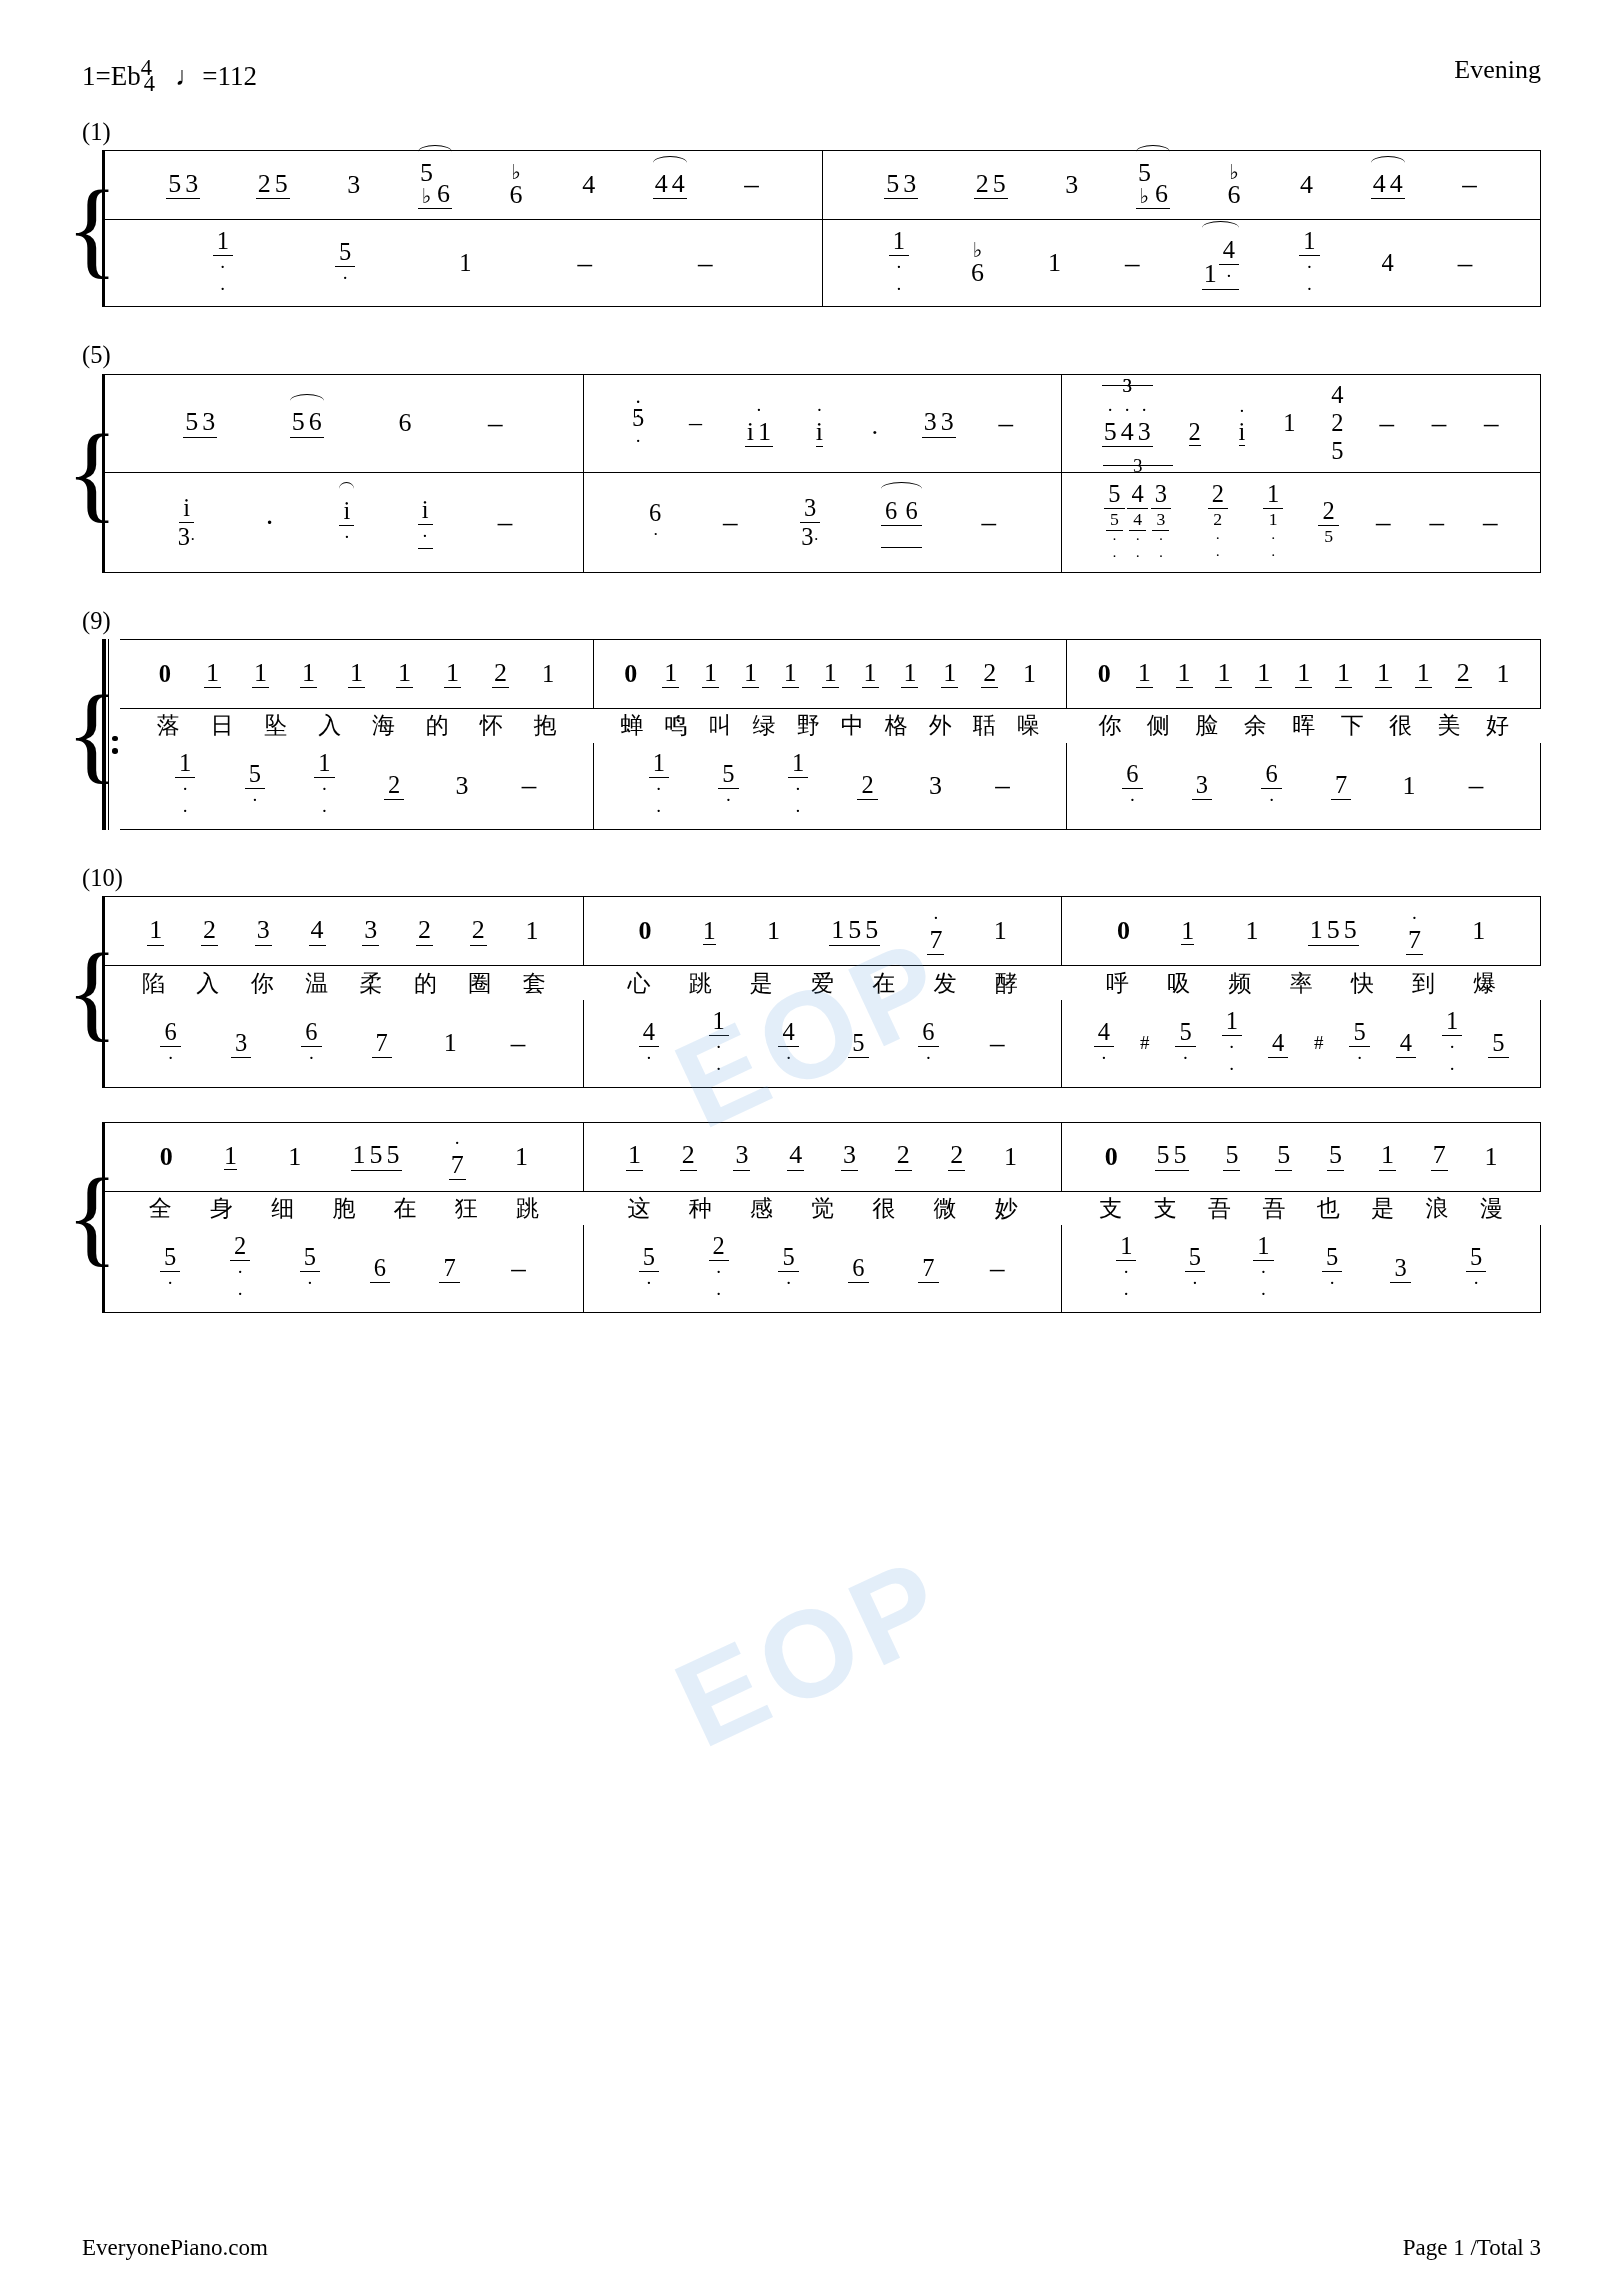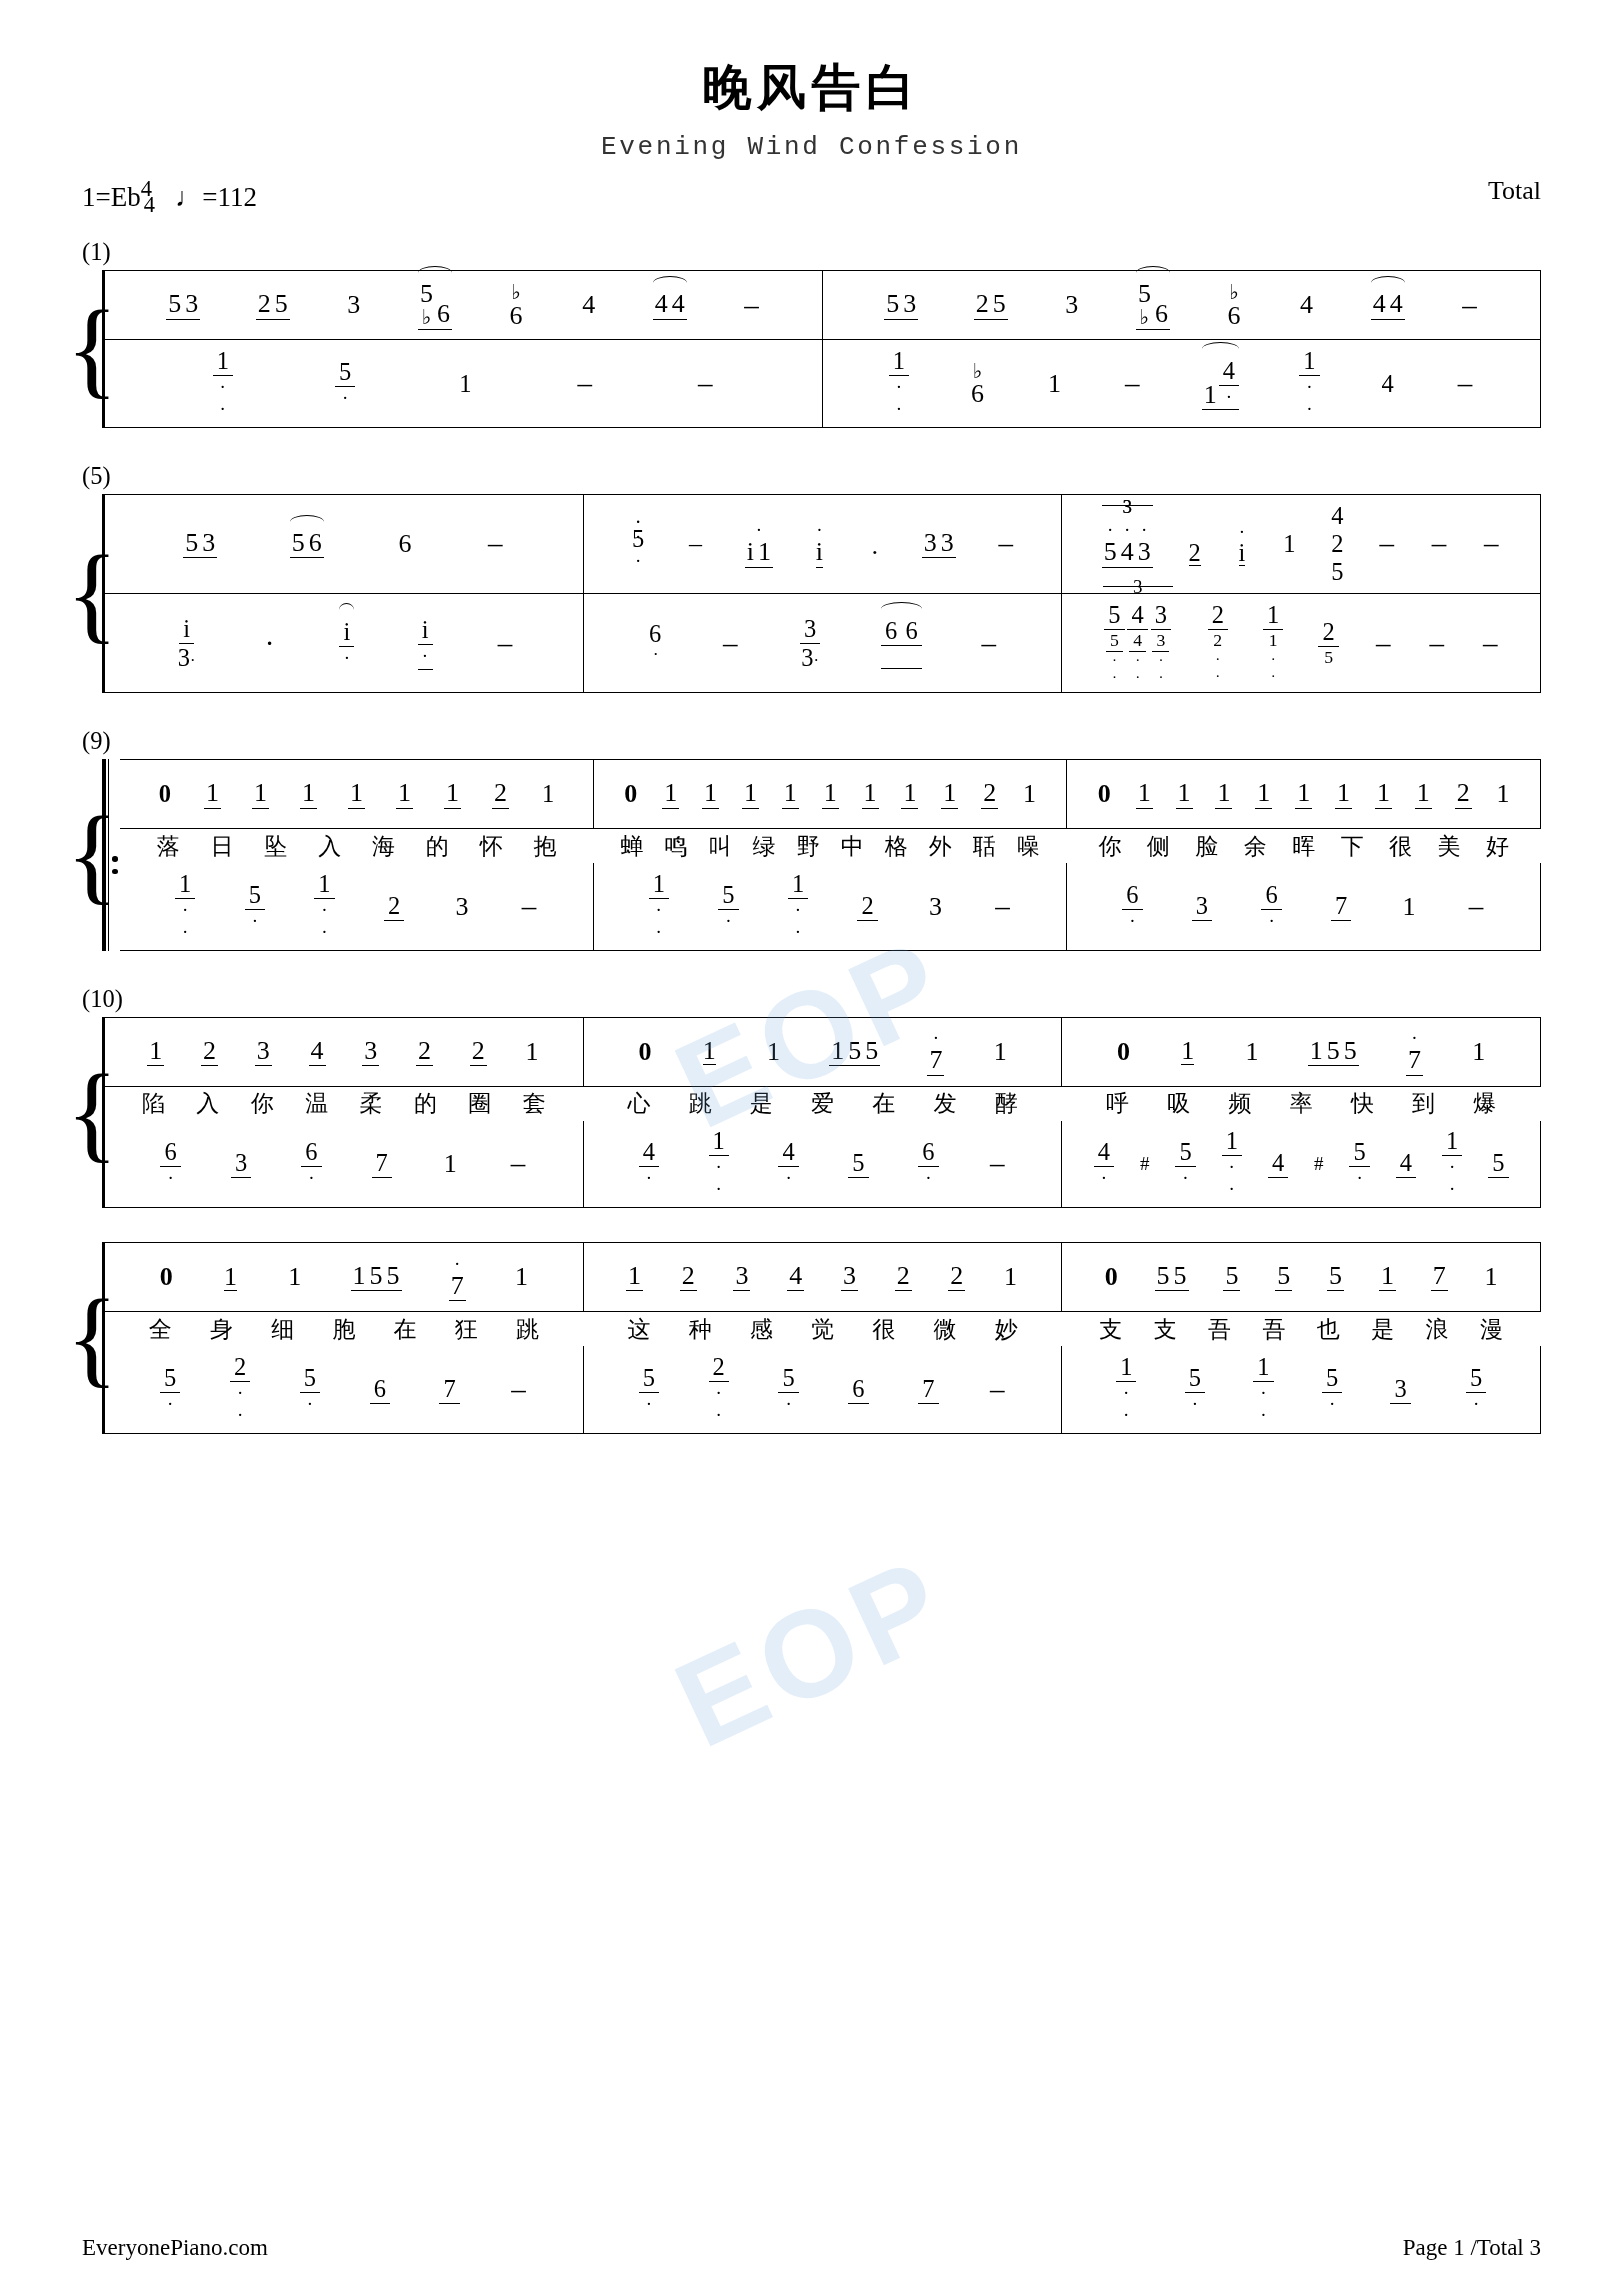--- a/index.html
+++ b/index.html
@@ -268,30 +268,26 @@
     }
   </style>
 </head>
 <body>
 
 <div class="page">
 
   <div class="watermark">EOP</div>
   <div class="watermark2">EOP</div>
 
-  <div class="title-section">
-    <div class="main-title">晚风告白</div>
-    <div class="subtitle">Evening Wind Confession</div>
-  </div>
 
   <div class="header-row">
     <div class="key-tempo">
       1=Eb<sup>4</sup><sub style="margin-left:-8.2px">4</sub>&nbsp;&nbsp; ♩=112
     </div>
-    <div class="composer">Total</div>
+    <div class="composer">Evening</div>
   </div>
 
   <div class="music-content">
 
     <div class="music-row">
       <div class="row-label">(1)</div>
 
       <div class="system">
         <div class="system-brace">{</div>
         <div class="system-bar-left"></div>

